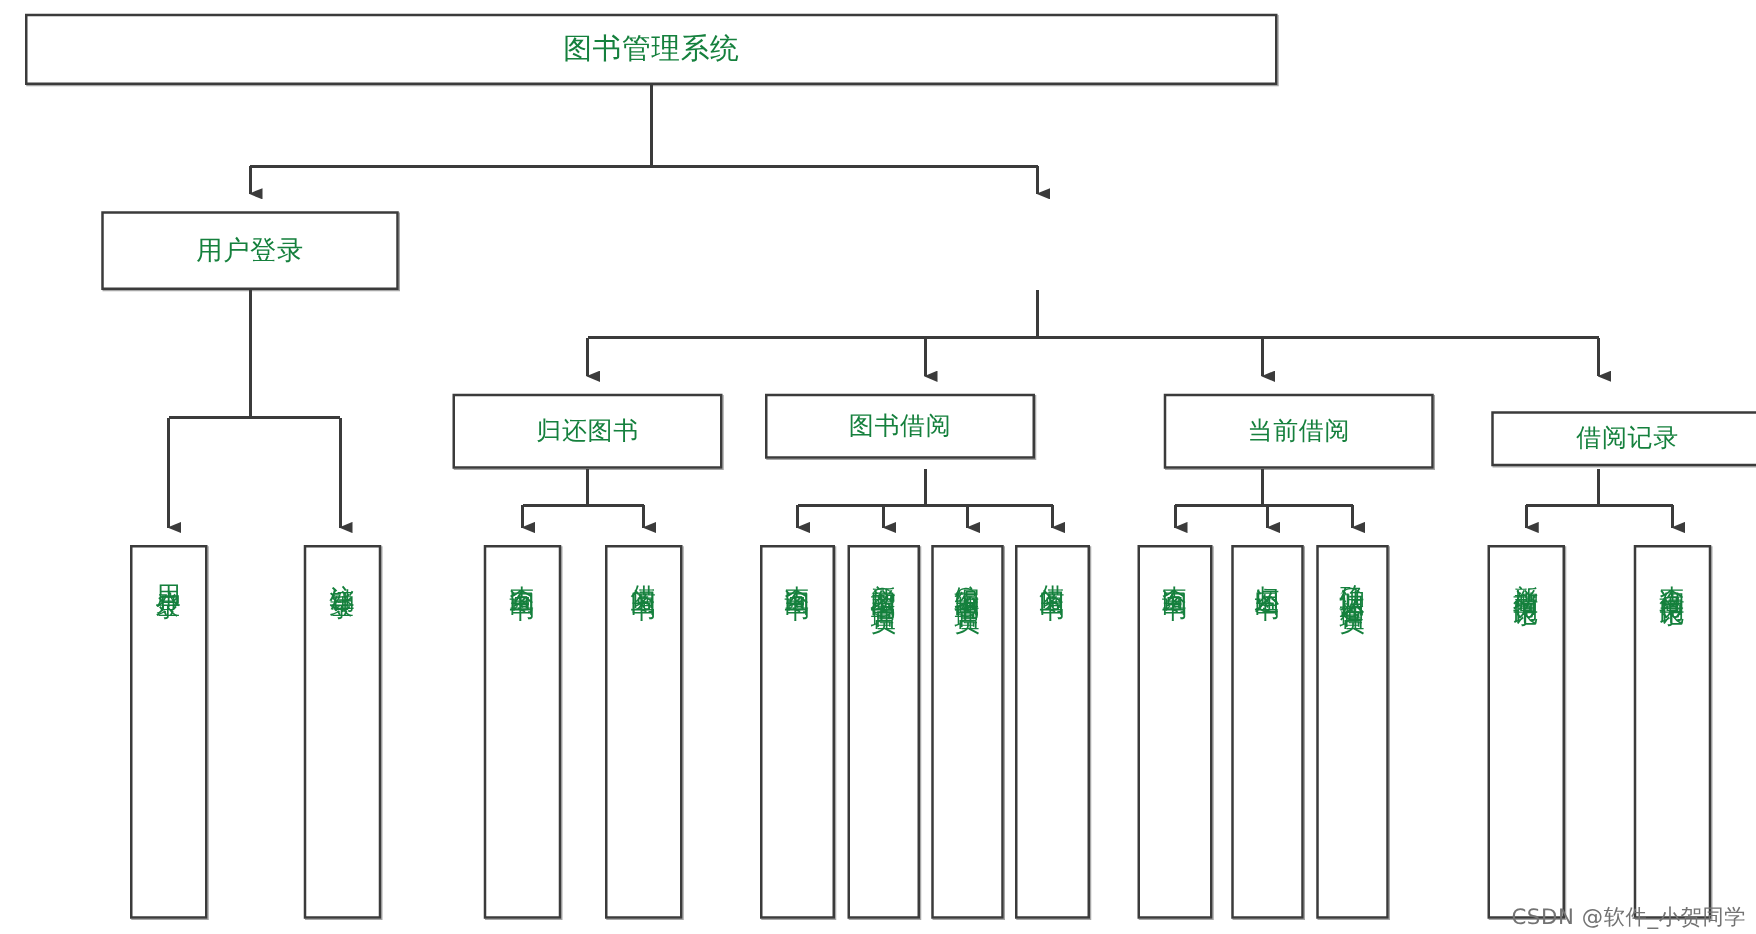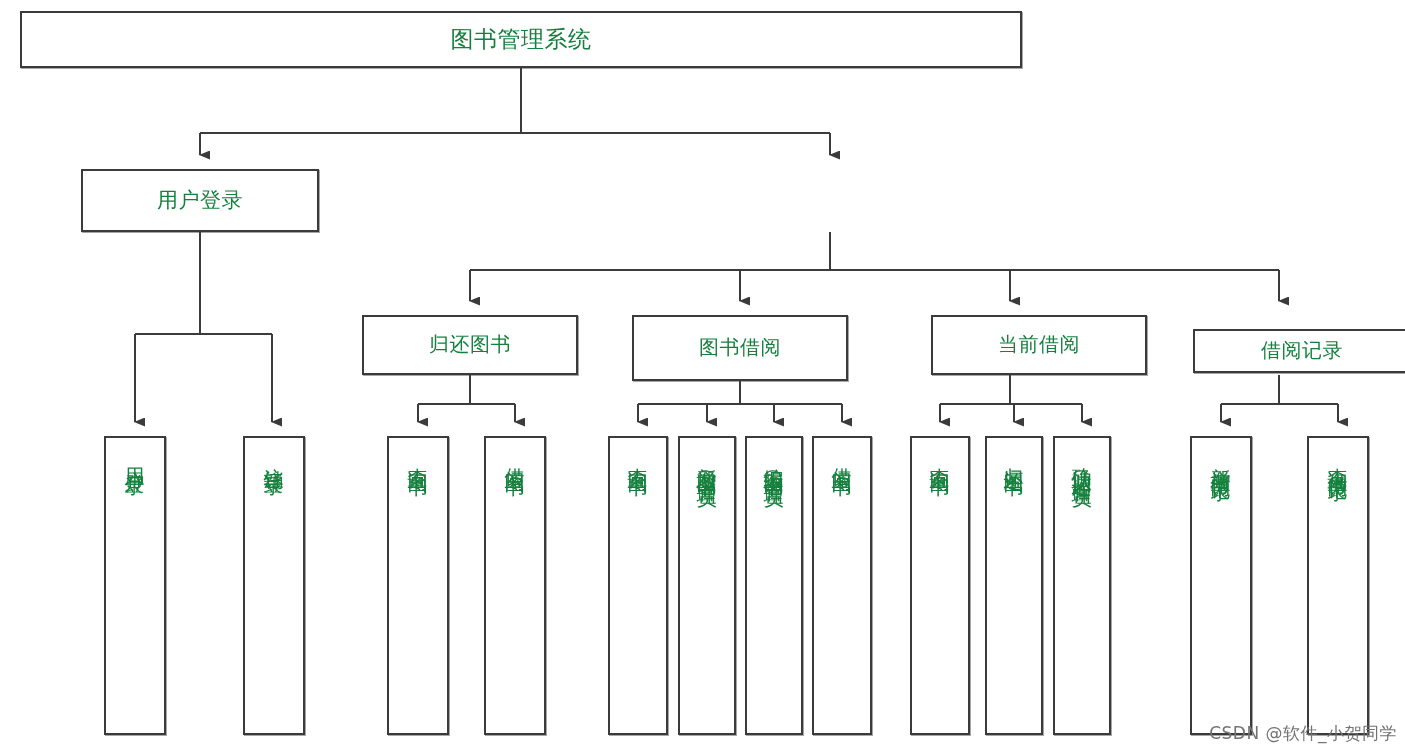--- a/index.html
+++ b/index.html
@@ -146,21 +146,21 @@
     <span class="node-label">图书管理系统</span>
   </div>
 
   <div class="node level-1" style="left:81px; top:169px; width:238px; height:63px;">
     <span class="node-label">用户登录</span>
   </div>
 
   <div class="node level-2" style="left:362px; top:315px; width:216px; height:60px;">
     <span class="node-label">归还图书</span>
   </div>
-  <div class="node level-2" style="left:632px; top:315px; width:216px; height:66px;">
+  <div class="node level-2" style="left:612px; top:315px; width:216px; height:52px;">
     <span class="node-label">图书借阅</span>
   </div>
   <div class="node level-2" style="left:902px; top:315px; width:216px; height:60px;margin-left:29px;">
     <span class="node-label">当前借阅</span>
   </div>
   <div class="node level-2" style="left:1170px; top:329px; width:218px; height:44px;margin-left:23px;">
     <span class="node-label">借阅记录</span>
   </div>
 
   <div class="node leaf" style="left:104px; top:436px; width:62px; height:299px;">

